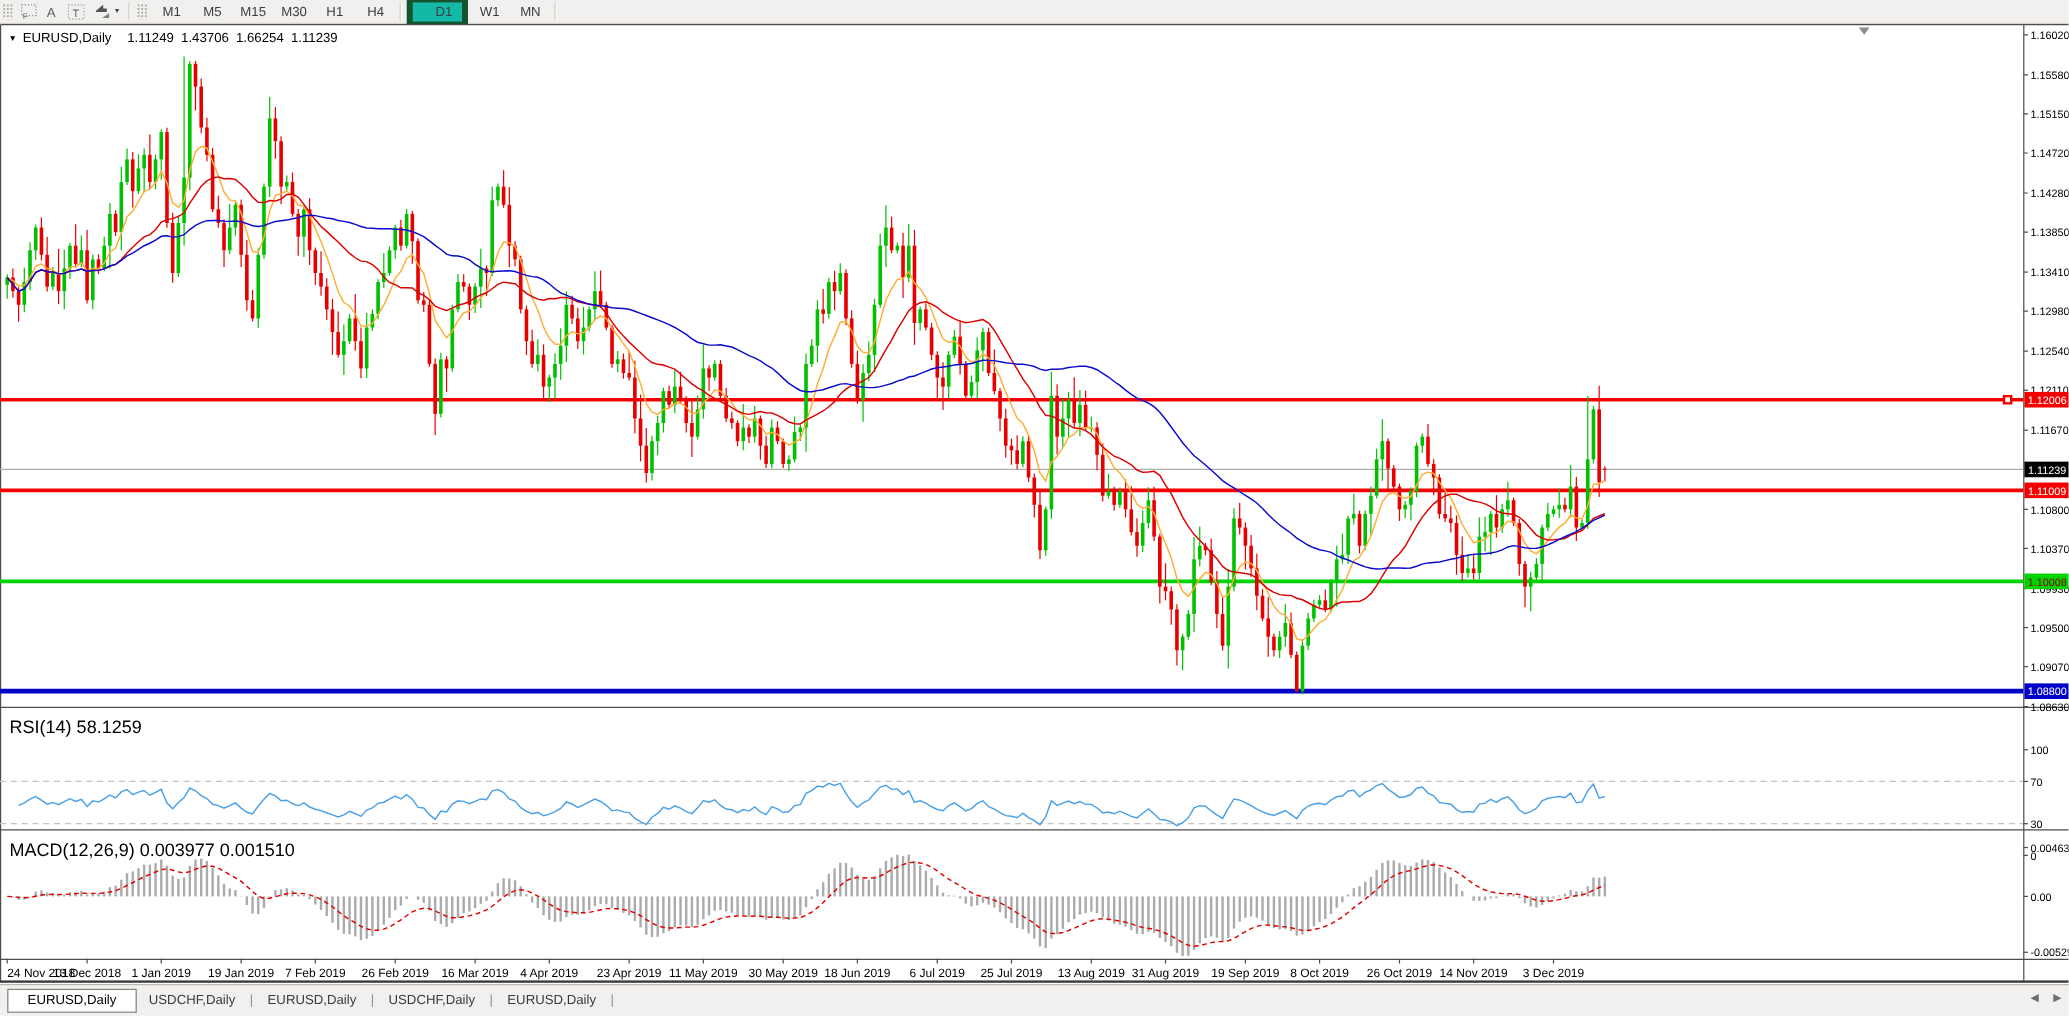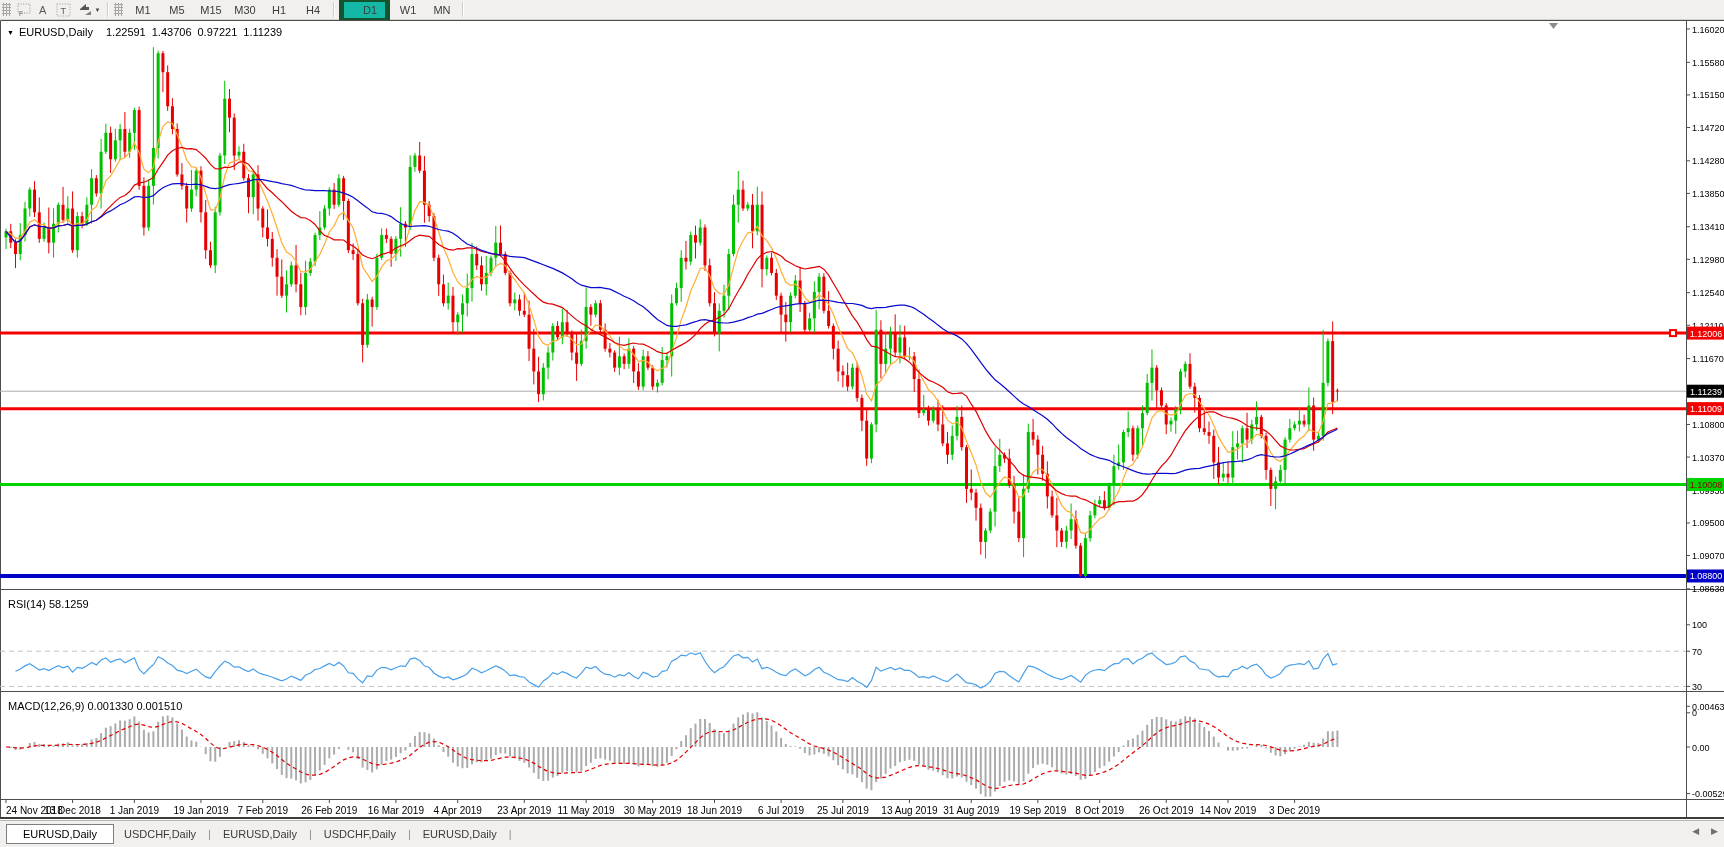--- a/index.html
+++ b/index.html
@@ -17,21 +17,21 @@
   .icon-btn svg{display:block}
   .tb-sep{width:1px;height:15px;background:#CFCCC6;border-right:1px solid #fff;margin:0 3px;}
   .tf-btn{min-width:22px;padding:1px 4px;margin:0 1px;font-size:11px;color:#3c3c3c;
           text-align:center;line-height:14px;border:1px solid transparent;}
   .tf-btn.active{background:#14b8a6;border:5px solid #14532d;padding-left:15px;}
   .dd-arrow{font-size:6px;color:#444;margin-left:1px;}
 
   
   #chartwrap{position:absolute;left:0;top:20px;width:1724px;height:800px;background:#fff;}
   #chartsvg{position:absolute;left:0;top:0;}
-  .overlay-label{position:absolute;font-size:11px;color:#000;white-space:nowrap;}
+  .overlay-label{position:absolute;font-size:15px;color:#000;white-space:nowrap;}
   #title-line{position:absolute;left:7px;top:6px;font-size:11px;color:#000;white-space:nowrap;}
   #title-line .tri{font-size:7px;vertical-align:1px;margin-right:5px;}
   #title-line .num{margin-left:6px;}
   #title-line .sym{margin-right:4px;}
 
   
   #bottombar{position:absolute;left:0;top:820px;width:1724px;height:27px;background:#F1F0EE;
              border-top:1px solid #B9B6B0;}
   #tabs{position:absolute;left:6px;top:2px;height:22px;display:flex;align-items:center;font-size:11px;color:#3a3a3a;}
   .tab{padding:3px 10px;white-space:nowrap;}
@@ -1075,24 +1075,24 @@
           <line x1="1166.22" y1="779" x2="1166.22" y2="783" stroke="#4d4d4d"></line>
           <text x="1166.22" y="794" font-size="10" font-family="Liberation Sans" fill="#000" text-anchor="middle">26 Oct 2019</text>
           <line x1="1228.035" y1="779" x2="1228.035" y2="783" stroke="#4d4d4d"></line>
           <text x="1228.035" y="794" font-size="10" font-family="Liberation Sans" fill="#000" text-anchor="middle">14 Nov 2019</text>
           <line x1="1294.605" y1="779" x2="1294.605" y2="783" stroke="#4d4d4d"></line>
           <text x="1294.605" y="794" font-size="10" font-family="Liberation Sans" fill="#000" text-anchor="middle">3 Dec 2019</text>
         </g>
       </svg>
     <div id="title-line">
       <span class="tri">▼</span><span class="sym">EURUSD,Daily</span>
-      <span class="num">1.22591</span><span class="num">1.43706</span><span class="num">0.97221</span><span class="num">1.11239</span>
+      <span class="num">1.11249</span><span class="num">1.43706</span><span class="num">1.66254</span><span class="num">1.11239</span>
     </div>
     <div class="overlay-label" style="left:8px;top:578px;">RSI(14) 58.1259</div>
-    <div class="overlay-label" style="left:8px;top:680px;">MACD(12,26,9) 0.001330 0.001510</div>
+    <div class="overlay-label" style="left:8px;top:680px;">MACD(12,26,9) 0.003977 0.001510</div>
   </div>
 
   <div id="bottombar">
     <div id="tabs">
         <div class="tab active">EURUSD,Daily</div>
         <div class="tab">USDCHF,Daily</div>
         <span class="tab-sep">|</span>
         <div class="tab">EURUSD,Daily</div>
         <span class="tab-sep">|</span>
         <div class="tab">USDCHF,Daily</div>

